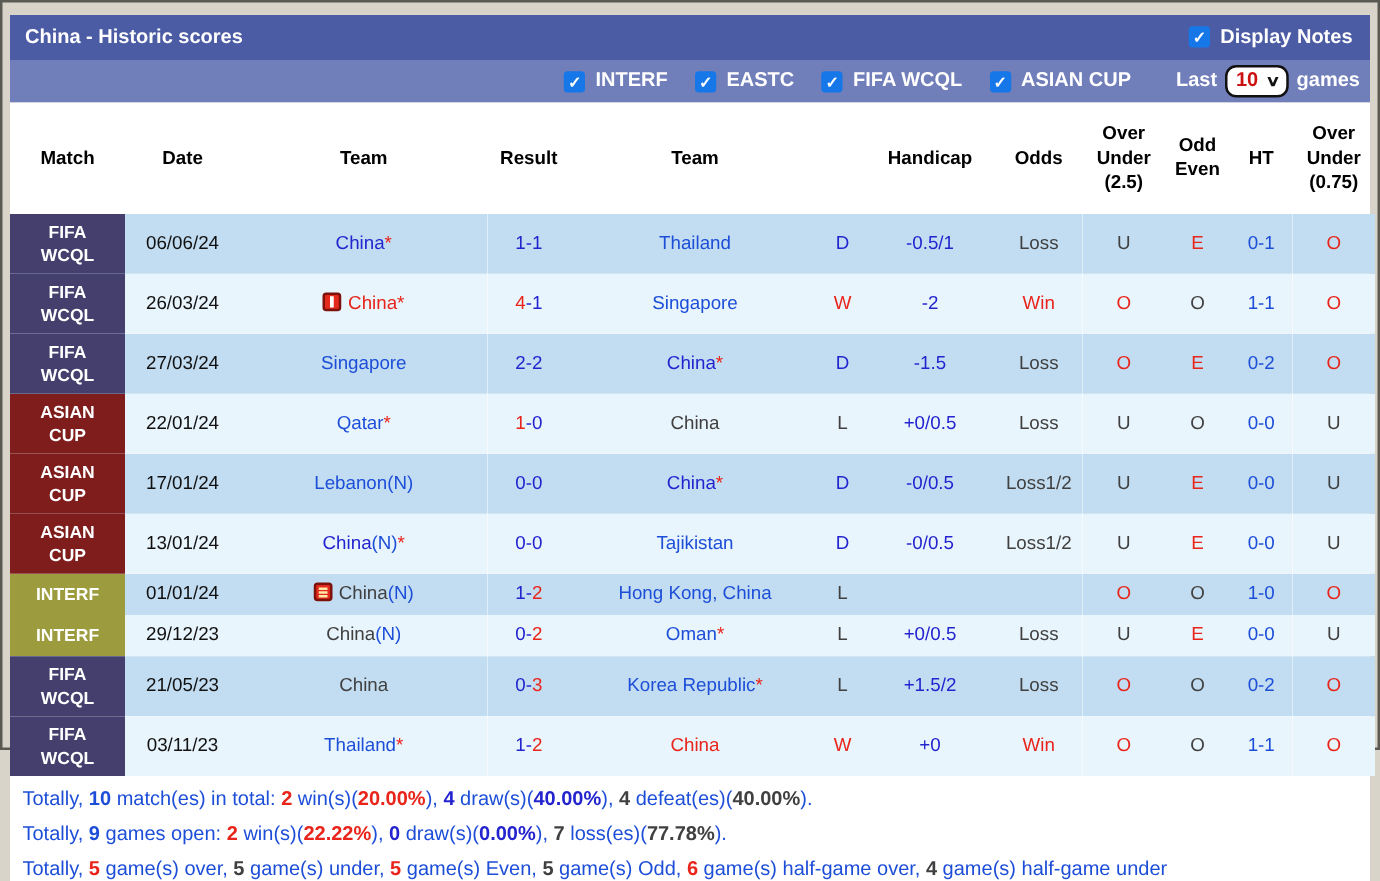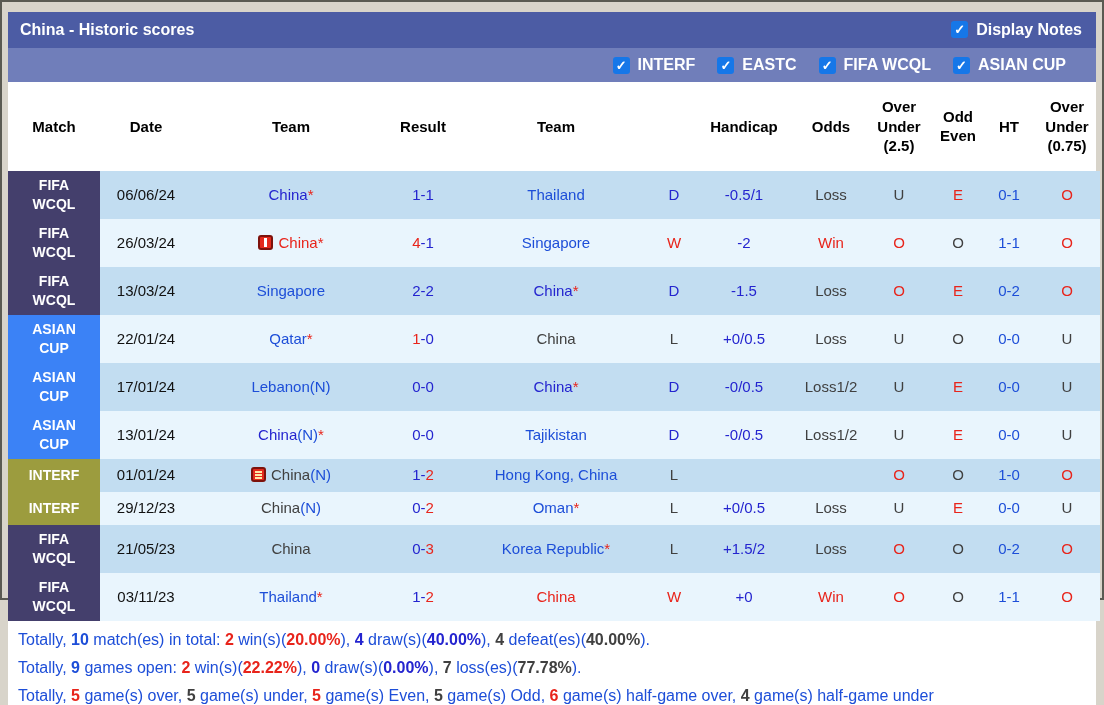--- a/index.html
+++ b/index.html
@@ -25,21 +25,21 @@
   .content { background: #fff; min-height: 614px; }
   table { width: 100%; border-collapse: collapse; table-layout: fixed; }
   th { font-size: 15px; font-weight: bold; color: #000; text-align: center; padding: 15px 0; line-height: 1.3; vertical-align: middle; }
   td { text-align: center; font-size: 15px; color: #111; vertical-align: middle; line-height: 1.2; overflow: hidden; }
   tr.h48 td { height: 48px; }
   tr.h33 td { height: 33px; }
   .zeb-a { background: #c2ddf1; }
   .zeb-b { background: #e9f5fd; }
   td.badge { color: #fff; font-weight: bold; font-size: 14px; line-height: 1.35; white-space: pre-line; }
   td.badge.fifa   { background: #443f6c; }
-  td.badge.asian  { background: #3b82f6; }
+  td.badge.asian  { background: #7f1d1d; }
   td.badge.interf { background: #9c9c3e; }
 
   .c-blue  { color: #2424cf; }
   .c-red   { color: #e8241b; }
   .c-green { color: #404040; }
   .c-black { color: #1d4ed8; }
   .b { font-weight: bold; }
 
   .note-icon { display: inline-block; width: 15px; height: 15px; background: #e32a1d; border: 2px solid #7d120c; border-radius: 3px; vertical-align: -2px; margin-right: 5px; position: relative; }
   .note-icon .nb { position: absolute; left: 4px; top: 1px; width: 3px; height: 9px; background: #fff; }
@@ -73,20 +73,28 @@
       <span class="cb"></span>
       <span>EASTC</span>
     </span>
     <span class="filter-item">
       <span class="cb"></span>
       <span>FIFA WCQL</span>
     </span>
     <span class="filter-item">
       <span class="cb"></span>
       <span>ASIAN CUP</span>
+    </span>
+    <span class="lastgrp">
+      <span>Last</span>
+      <span class="games-select">
+        <span class="val">10</span>
+        <span class="arrow">∨</span>
+      </span>
+      <span>games</span>
     </span>
   </div>
 
   <div class="content">
     <table>
       <colgroup>
         <col style="width:92px">
           <col style="width:92px">
           <col style="width:198px">
           <col style="width:66px">
@@ -142,21 +150,21 @@
             <td class="c-blue">-2</td>
             <td class="c-red">Win</td>
             <td class="c-red">O</td>
             <td class="c-green">O</td>
             <td class="c-black">1-1</td>
             <td class="c-red">O</td>
           </tr>
           <tr class="h48 zeb-a">
             <td class="badge fifa">FIFA
 WCQL</td>
-            <td>13/03/24</td>
+            <td>27/03/24</td>
             <td><span class="c-black">Singapore</span></td>
             <td><span class="c-blue">2</span><span class="c-blue">-</span><span class="c-blue">2</span></td>
             <td><span class="c-blue">China</span><span class="c-red">*</span></td>
             <td class="c-blue">D</td>
             <td class="c-blue">-1.5</td>
             <td class="c-green">Loss</td>
             <td class="c-red">O</td>
             <td class="c-red">E</td>
             <td class="c-black">0-2</td>
             <td class="c-red">O</td>

